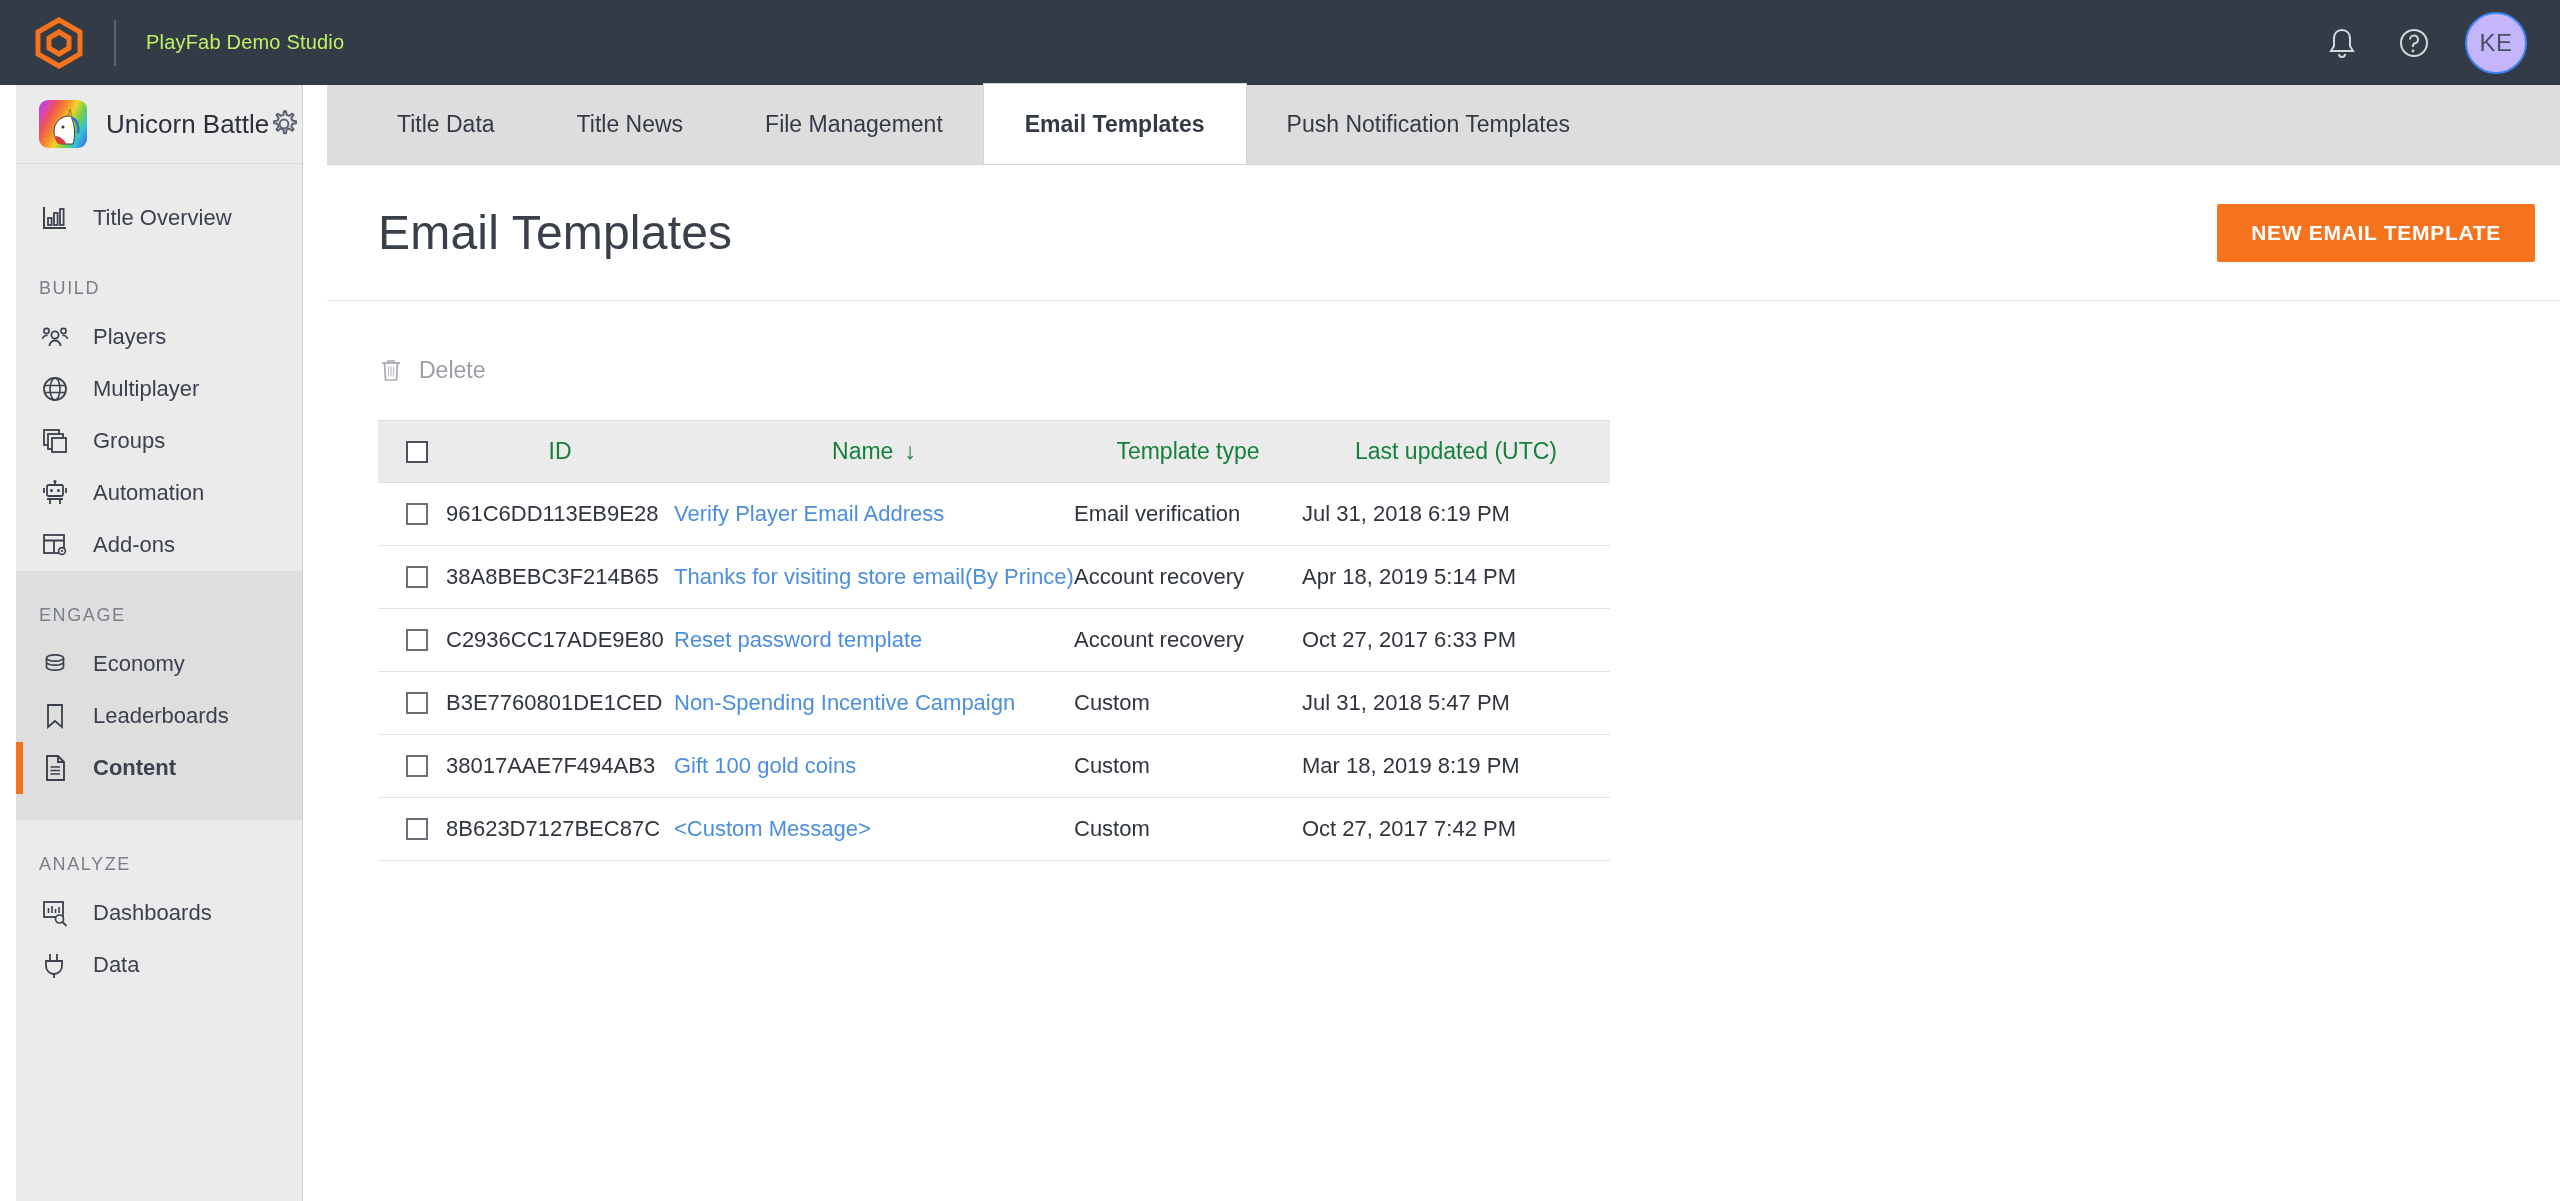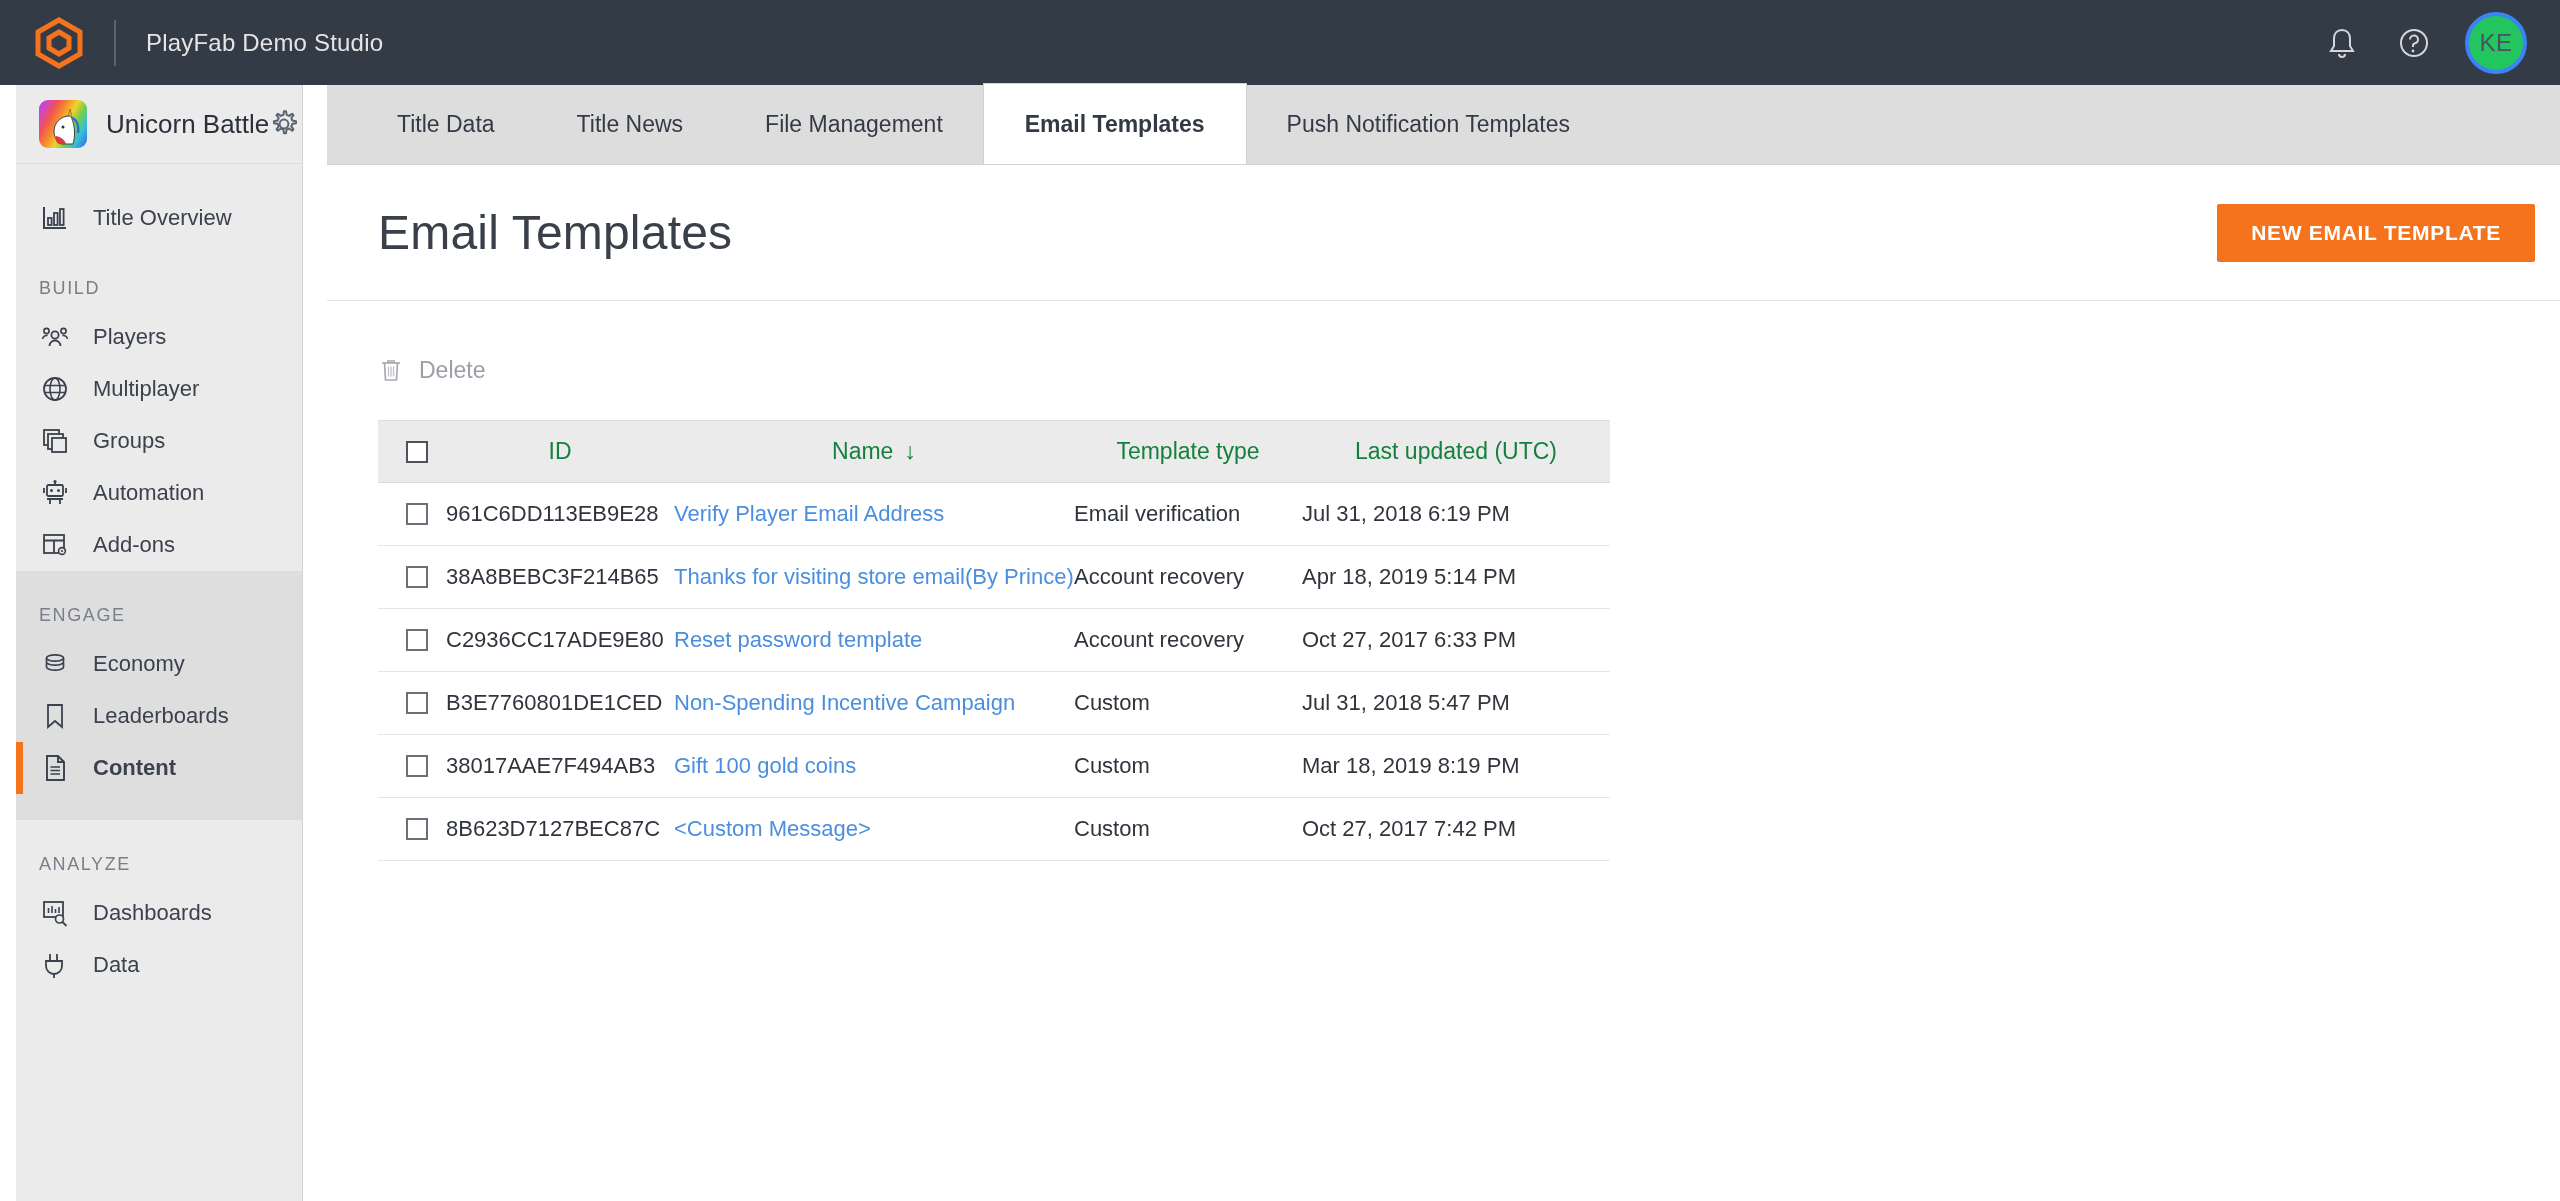--- a/index.html
+++ b/index.html
@@ -17,38 +17,38 @@
     background: #333b47;
     display: flex; align-items: center;
   }
   .brand-logo { margin-left: 33px; width: 52px; height: 52px; flex: none; }
   .brand-divider {
     width: 2px; height: 46px; background: #5b6370;
     margin-left: 29px; flex: none;
   }
   .brand-title {
     margin-left: 30px;
-    color: #e5e5e5; font-size: 24px; font-weight: 400;
+    color: #bef264; font-size: 20px; font-weight: 400;
     letter-spacing: .2px; white-space: nowrap;
   }
   .topbar-right {
     margin-left: auto; display: flex; align-items: center;
     margin-right: 33px; gap: 30px;
   }
   .top-icon {
     width: 42px; height: 42px; display: flex;
     align-items: center; justify-content: center;
     color: #d4d7db;
   }
   .avatar {
     width: 62px; height: 62px; border-radius: 50%;
-    background: #22c55e; color: #4a5160;
+    background: #c4b5fd; color: #4a5160;
     display: flex; align-items: center; justify-content: center;
     font-size: 24px; letter-spacing: .5px;
-    border: 4px solid #3b82f6;
+    border: 2px solid #3b82f6;
   }
 
   
   .sidebar {
     position: absolute; top: 85px; left: 16px;
     width: 287px; height: 1116px;
     background: #ebebeb;
     border-right: 1px solid #d2d2d2;
   }
   .title-header {

